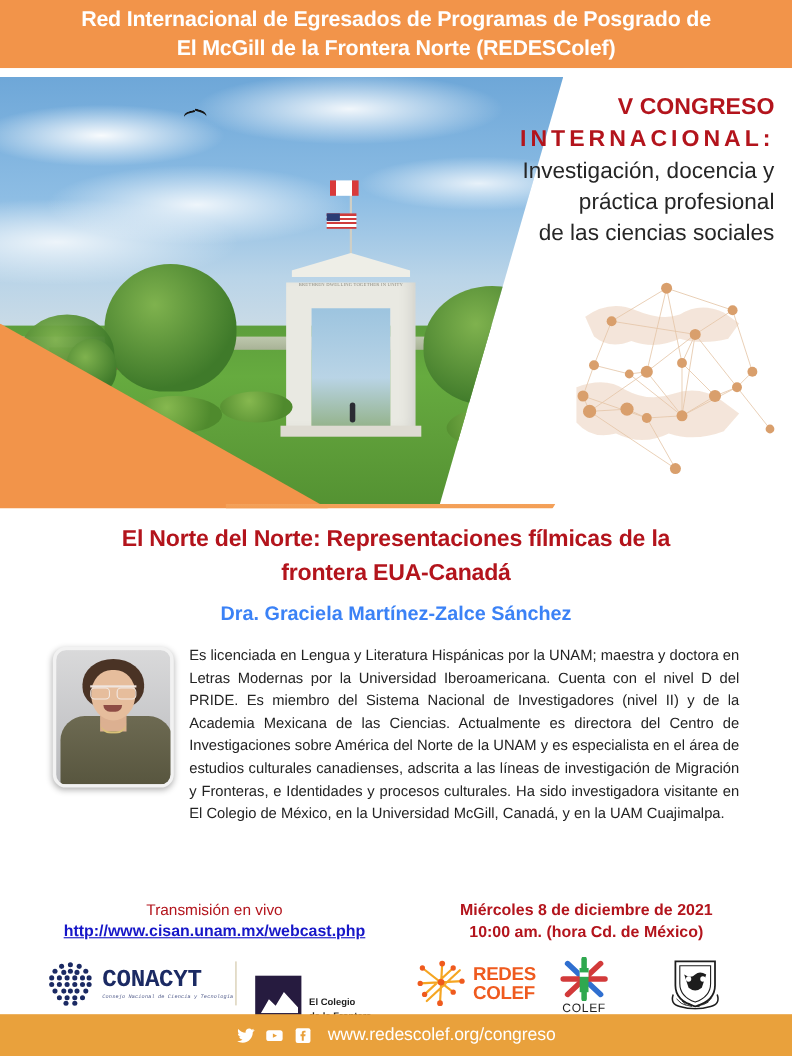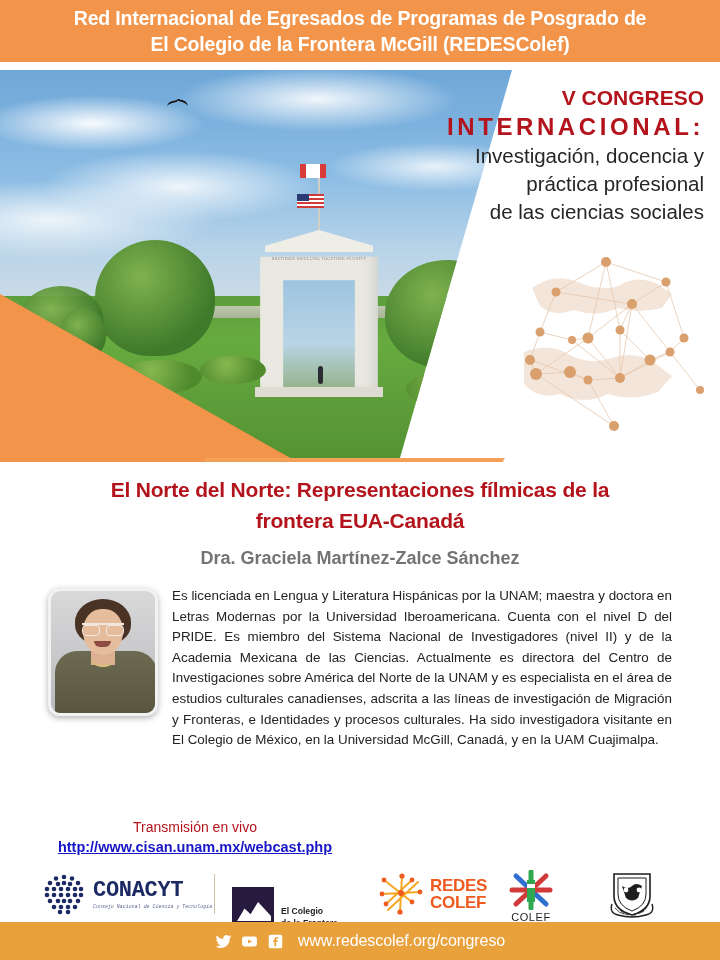--- a/index.html
+++ b/index.html
@@ -180,38 +180,38 @@
 
   
   .congress {
     position:absolute; right:16px; top:22px; width:300px;
     text-align:right;
   }
   .congress .l1 {
     color:#b3141c; font-weight:bold; font-size:21px; line-height:28px;
   }
   .congress .l2 {
-    color:#b3141c; font-weight:bold; font-size:24px; line-height:30px;
+    color:#b3141c; font-weight:bold; font-size:21px; line-height:30px;
     letter-spacing:3.6px;
   }
   .congress .l3 {
     color:#262626; font-size:20.5px; line-height:28px; font-weight:400;
   }
 
   
   .talk-title {
     position:absolute; left:60px; top:474px; width:600px;
     text-align:center;
     color:#b3141c; font-weight:bold; font-size:21px; line-height:31px;
     letter-spacing:-0.2px;
   }
   .speaker-name {
     position:absolute; left:60px; top:548px; width:600px;
     text-align:center;
-    color:#737373; font-weight:bold; font-size:18px;
+    color:#3b82f6; font-weight:bold; font-size:18px;
   }
 
   
   .bio-photo {
     position:absolute; left:48px; top:588px; width:110px; height:128px;
     border-radius:12px;
     background:#ffffff;
     border:3px solid #f2f2f2;
     box-shadow: 0 2px 6px rgba(0,0,0,.30);
     overflow:hidden;
@@ -316,21 +316,21 @@
     color:#ffffff; font-weight:normal; font-size:16px; margin-left:5px; letter-spacing:-.1px;
   }
 </style>
 </head>
 <body>
 
 <div id="poster">
 
   <div class="header-bar">
     <div class="header-line">Red Internacional de Egresados de Programas de Posgrado de</div>
-    <div class="header-line">El Colegio de la Frontera McGill (REDESColef)</div>
+    <div class="header-line">El McGill de la Frontera Norte (REDESColef)</div>
   </div>
 
   <div class="hero">
 
     <div class="hero-photo">
       <div class="sky"></div>
       <div class="bird"></div>
       <div class="ground">
         <div class="path"></div>
       </div>
@@ -422,20 +422,24 @@
     <div class="hair"></div>
     <div class="face"></div>
     <div class="glasses"></div>
     <div class="mouth"></div>
   </div>
   <div class="bio-text">Es licenciada en Lengua y Literatura Hispánicas por la UNAM; maestra y doctora en Letras Modernas por la Universidad Iberoamericana. Cuenta con el nivel D del PRIDE. Es miembro del Sistema Nacional de Investigadores (nivel II) y de la Academia Mexicana de las Ciencias. Actualmente es directora del Centro de Investigaciones sobre América del Norte de la UNAM y es especialista en el área de estudios culturales canadienses, adscrita a las líneas de investigación de Migración y Fronteras, e Identidades y procesos culturales. Ha sido investigadora visitante en El Colegio de México, en la Universidad McGill, Canadá, y en la UAM Cuajimalpa.</div>
 
   <div class="live-block">
     <div class="live-title">Transmisión en vivo</div>
     <a class="live-url" href="#">http://www.cisan.unam.mx/webcast.php</a>
+  </div>
+  <div class="date-block">
+    <div>Miércoles  8 de diciembre de 2021</div>
+    <div>10:00 am. (hora Cd. de México)</div>
   </div>
 
   <div class="logos">
 
     <div class="logo logo-conacyt">
       <svg class="conacyt-dots" viewBox="0 0 44 44">
         <g fill="#1b2a63">
           <circle cx="22" cy="5" r="2.3"></circle>
             <circle cx="14" cy="6.5" r="2.3"></circle>
             <circle cx="30" cy="6.5" r="2.3"></circle>

